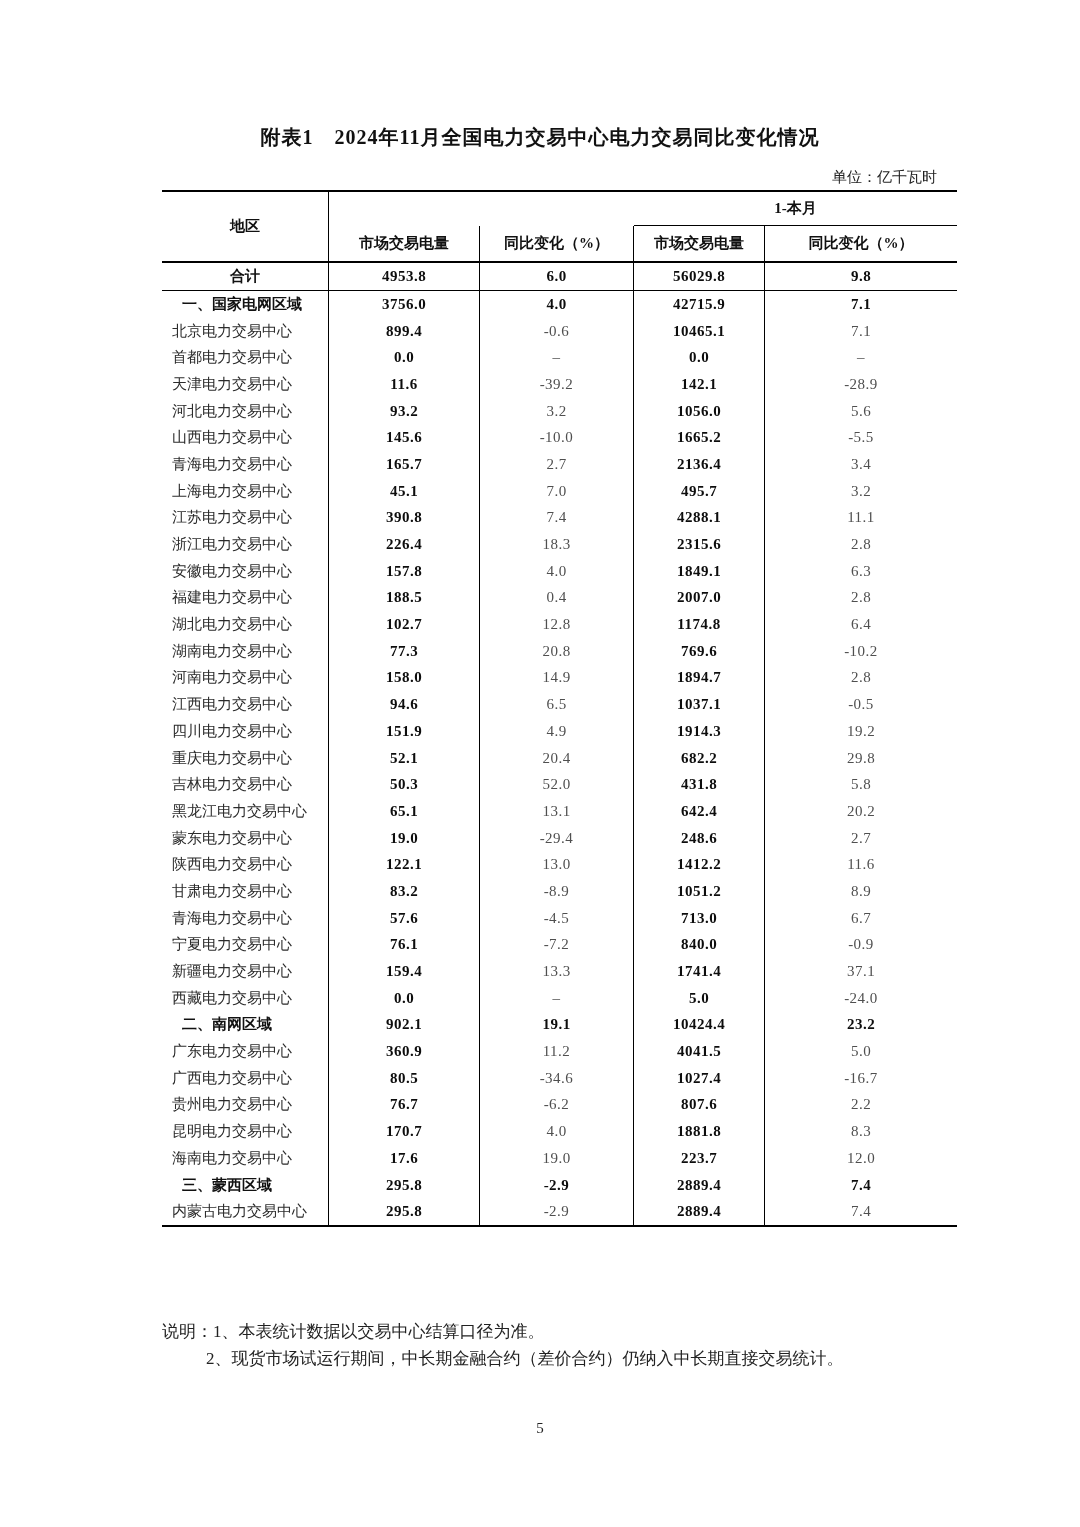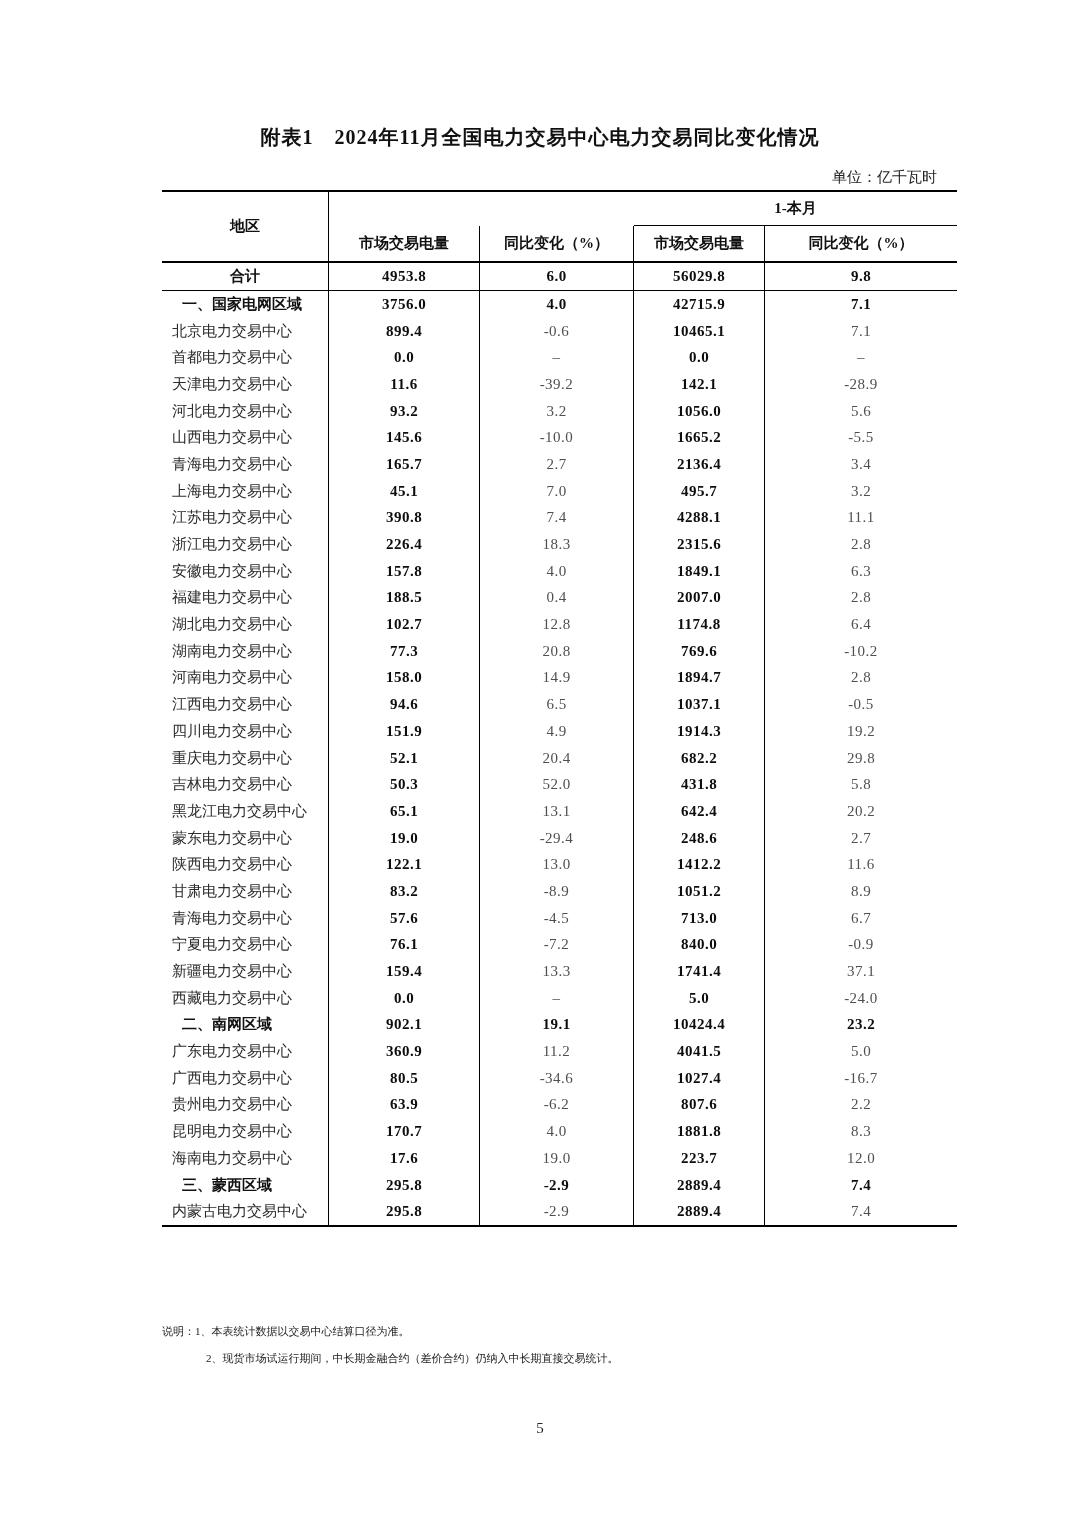--- a/index.html
+++ b/index.html
@@ -52,21 +52,21 @@
   .cell { display: flex; align-items: center; justify-content: center; overflow: hidden; white-space: nowrap; }
   .cell.c0, .cell.c1, .cell.c2, .cell.c3 { border-right: 1.5px solid #000; }
   .cell.label { justify-content: flex-start; padding-left: 10px; color: #2b2b2b; }
   .trow.group .cell.label { padding-left: 20px; font-weight: bold; color: #111; }
   .trow.total .cell.label { justify-content: center; padding-left: 0; font-weight: bold; color: #111; }
   .cell.vol { font-weight: bold; color: #0d0d0d; letter-spacing: 0.5px; }
   .cell.yoy { color: #4f4f4f; letter-spacing: 0.5px; }
   .trow.group .cell.yoy, .trow.total .cell.yoy { font-weight: bold; color: #0d0d0d; }
   .notes {
     position: absolute; top: 1318px; left: 162px; width: 820px;
-    font-size: 11px; color: #222; line-height: 27px;
+    font-size: 17px; color: #222; line-height: 27px;
   }
   .note-line2 { margin-left: 44px; }
   .page-number {
     position: absolute; top: 1420px; left: 0; width: 1080px;
     text-align: center; font-size: 15px; color: #222;
   }
 </style>
 </head>
 <body>
 
@@ -295,21 +295,21 @@
       </div>
       <div class="trow center">
         <div class="cell label c0">广西电力交易中心</div>
         <div class="cell vol c1">80.5</div>
         <div class="cell yoy c2">-34.6</div>
         <div class="cell vol c3">1027.4</div>
         <div class="cell yoy c4">-16.7</div>
       </div>
       <div class="trow center">
         <div class="cell label c0">贵州电力交易中心</div>
-        <div class="cell vol c1">63.9</div>
+        <div class="cell vol c1">76.7</div>
         <div class="cell yoy c2">-6.2</div>
         <div class="cell vol c3">807.6</div>
         <div class="cell yoy c4">2.2</div>
       </div>
       <div class="trow center">
         <div class="cell label c0">昆明电力交易中心</div>
         <div class="cell vol c1">170.7</div>
         <div class="cell yoy c2">4.0</div>
         <div class="cell vol c3">1881.8</div>
         <div class="cell yoy c4">8.3</div>

